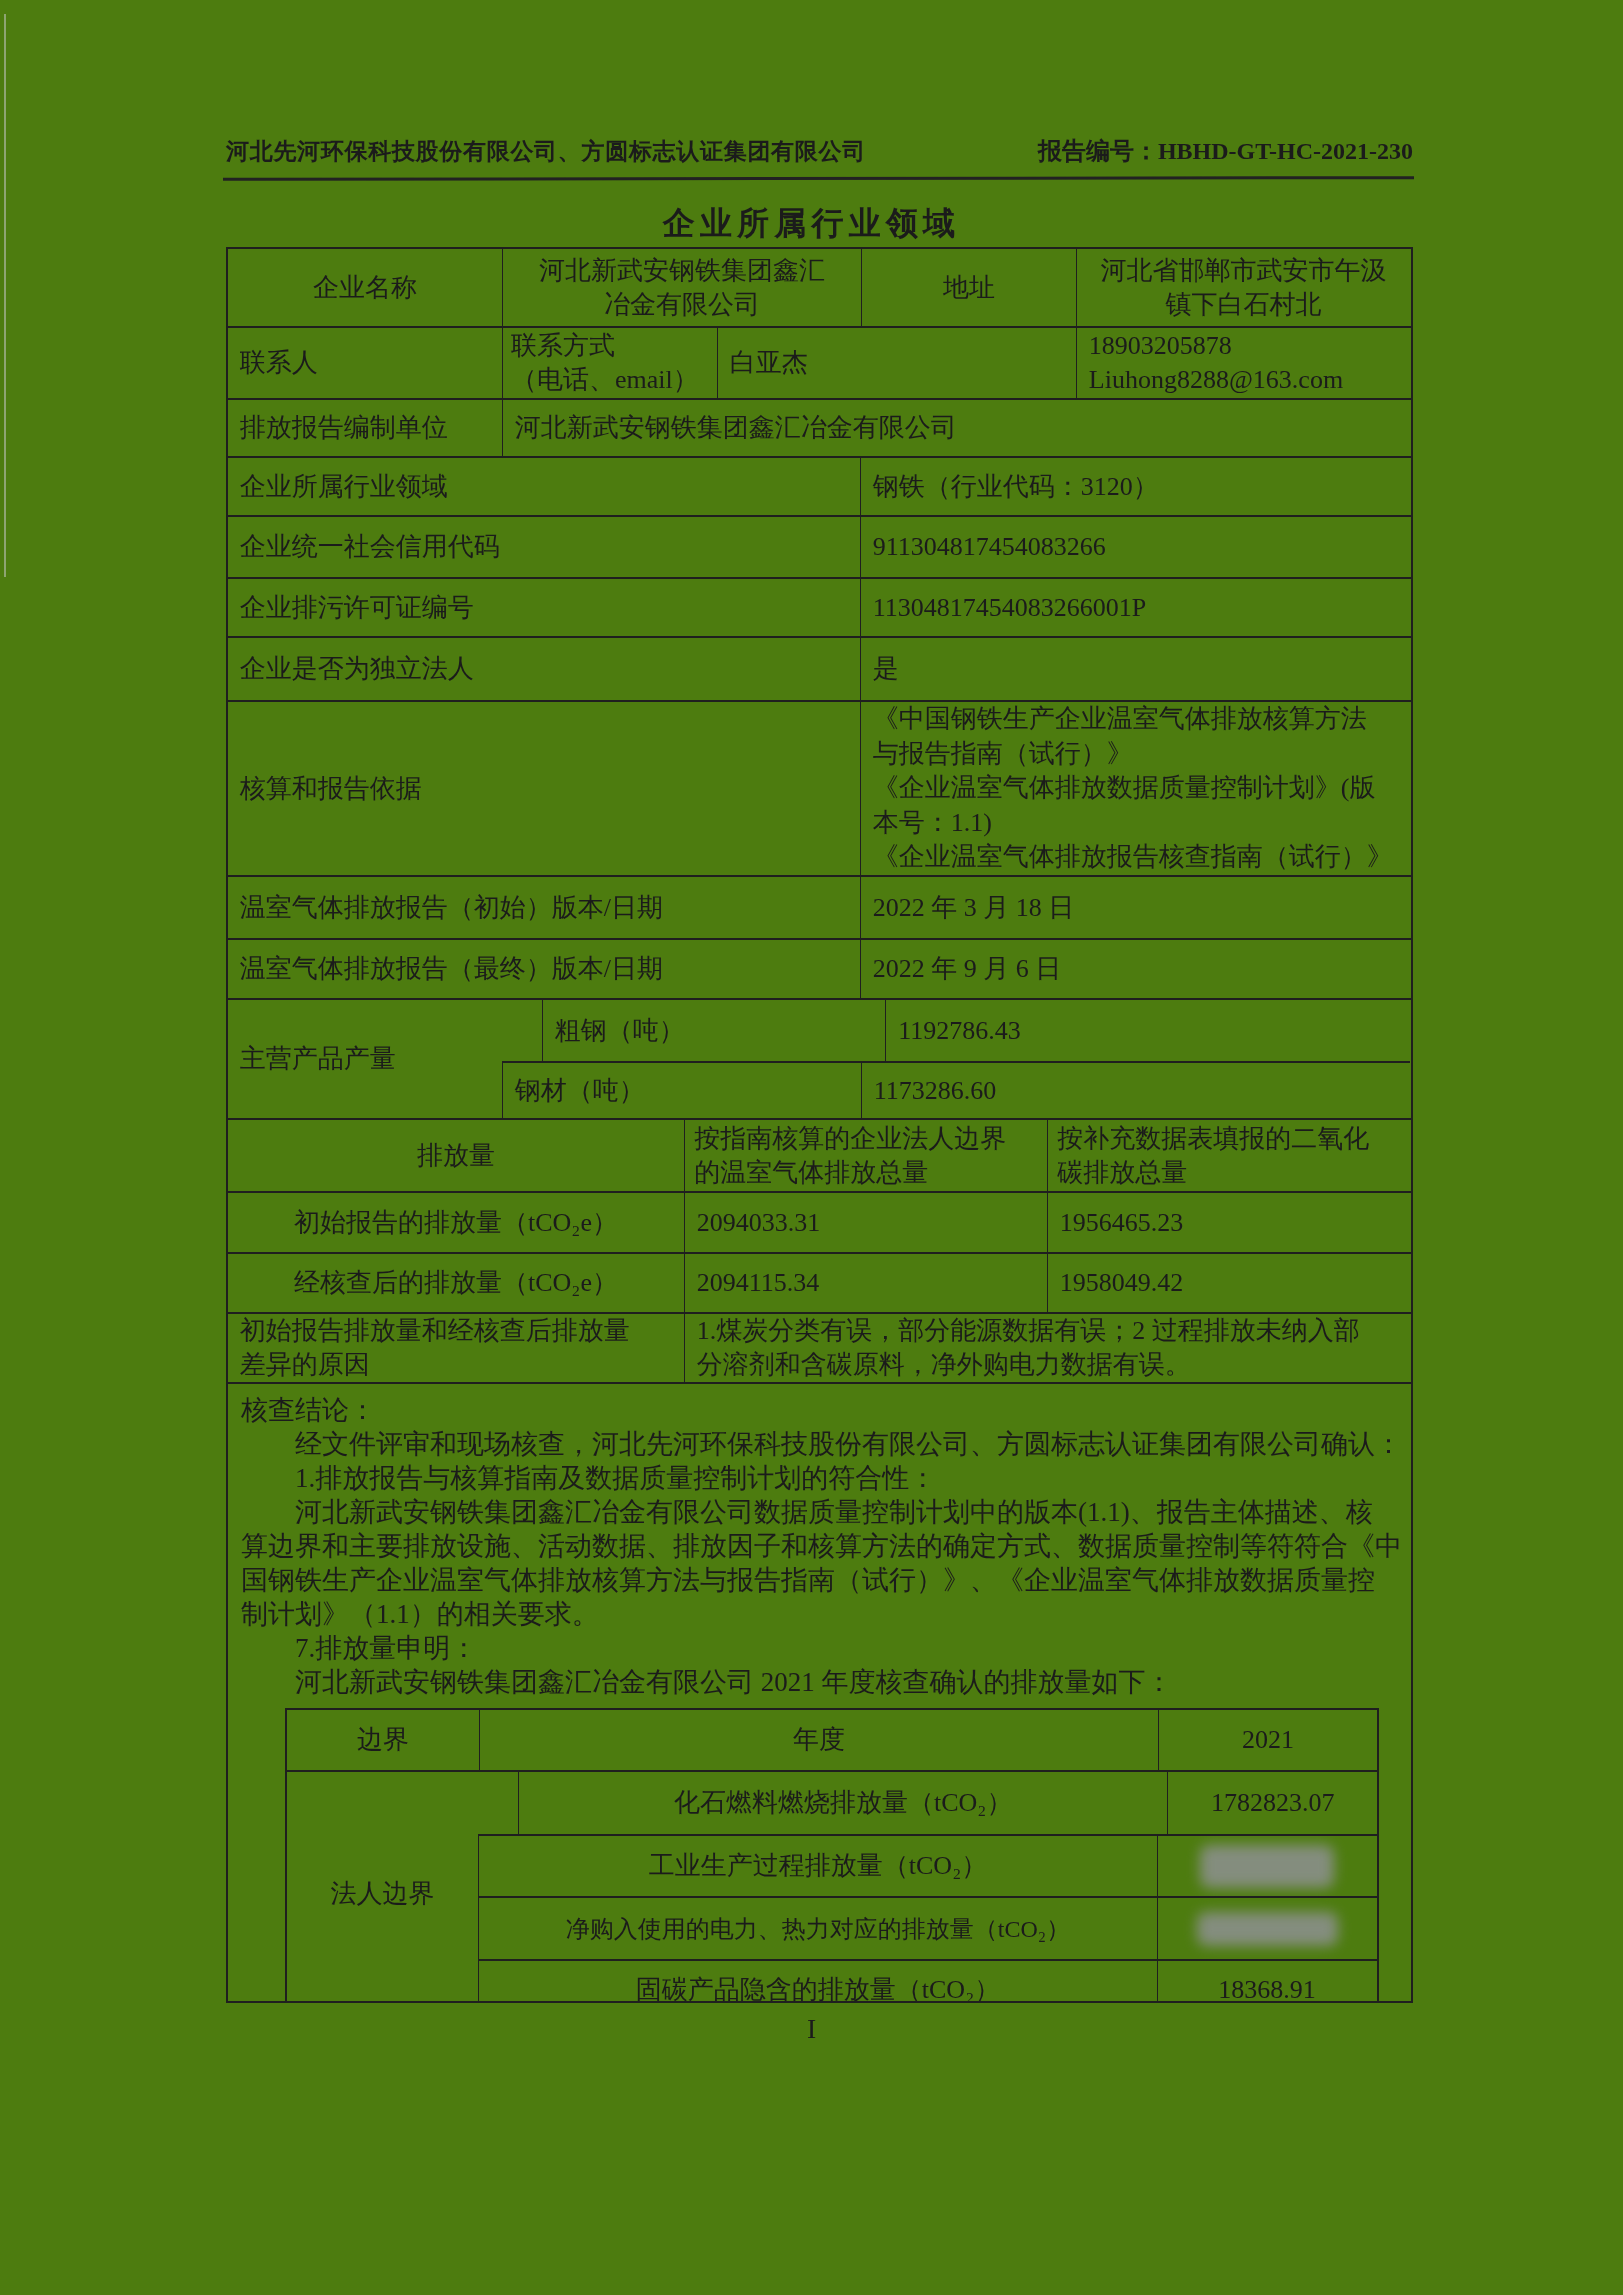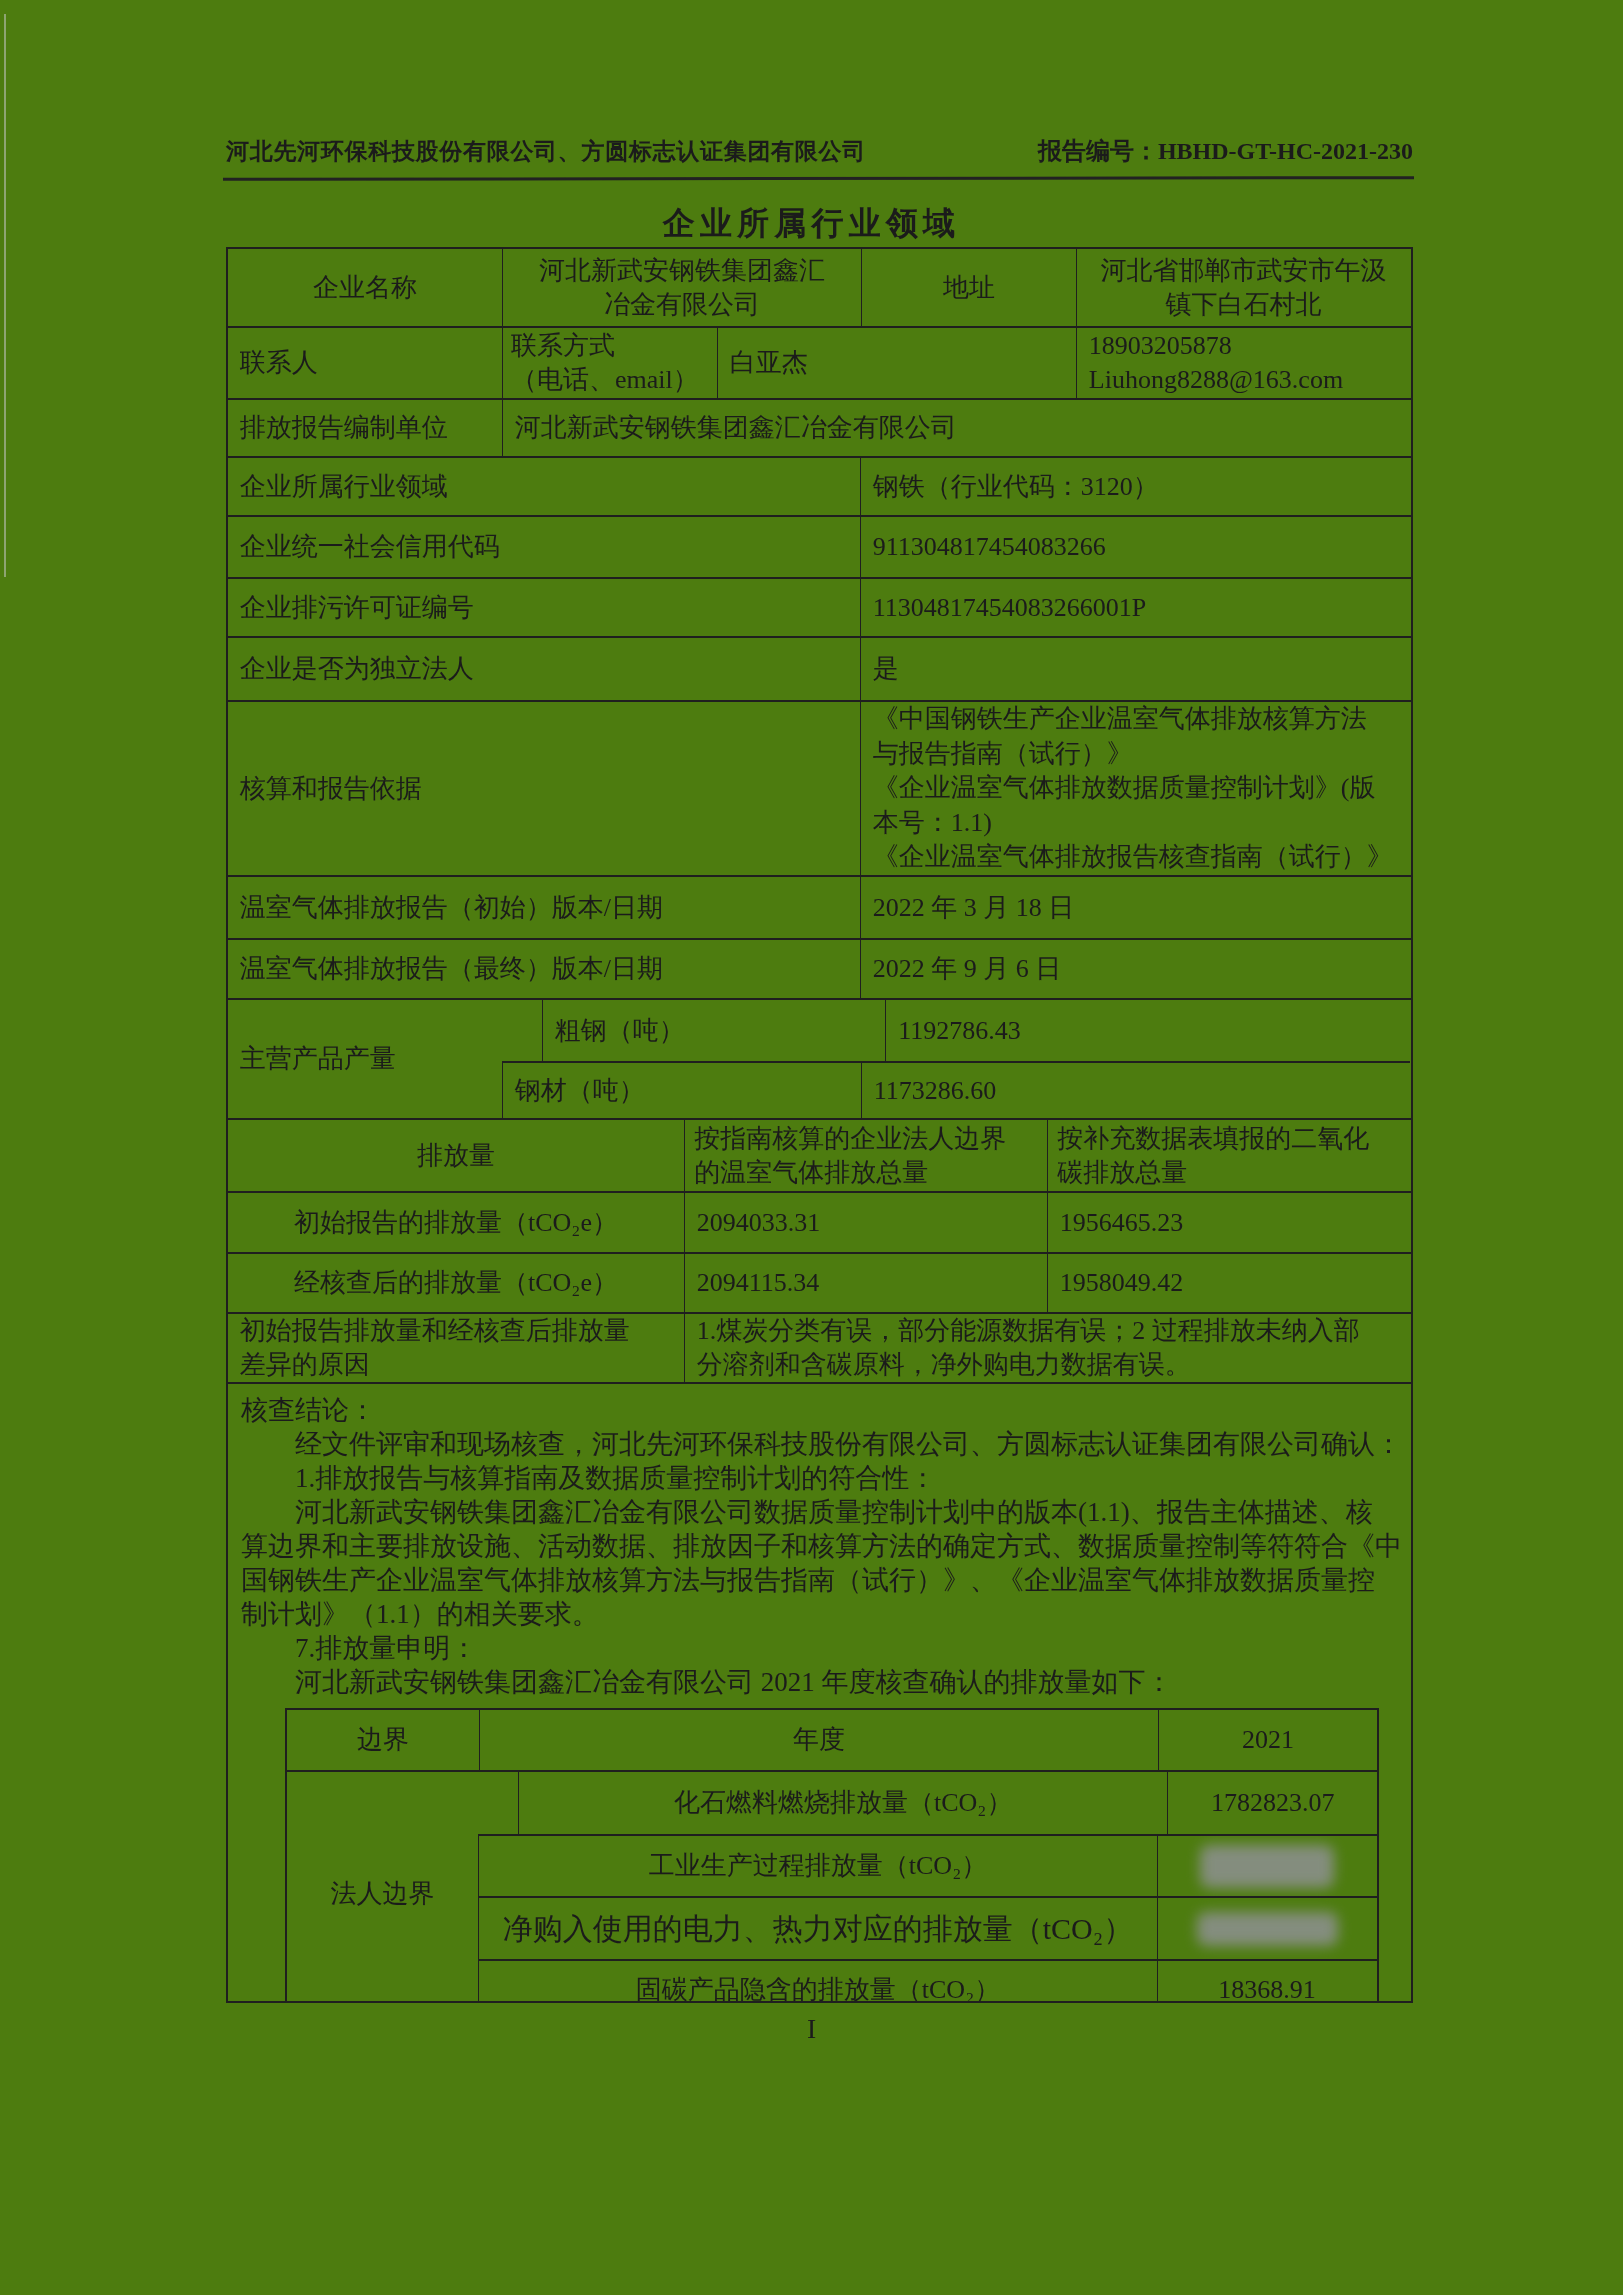--- a/index.html
+++ b/index.html
@@ -206,21 +206,21 @@
               <div class="icell" style="width:679px">化石燃料燃烧排放量（tCO₂）</div>
               <div class="icell" style="width:219px">1782823.07</div>
             </div>
             <div class="subrow" style="height:62px">
               <div class="icell" style="width:679px">工业生产过程排放量（tCO₂）</div>
               <div class="icell" style="width:219px">
                 <div class="smudge" style="width:134px;height:43px"></div>
               </div>
             </div>
             <div class="subrow" style="height:63px">
-              <div class="icell" style="width:679px;font-size:30px">净购入使用的电力、热力对应的排放量（tCO₂）</div>
+              <div class="icell" style="width:679px;font-size:24px">净购入使用的电力、热力对应的排放量（tCO₂）</div>
               <div class="icell" style="width:219px">
                 <div class="smudge" style="width:141px;height:34px"></div>
               </div>
             </div>
             <div class="subrow" style="height:59px">
               <div class="icell" style="width:679px">固碳产品隐含的排放量（tCO₂）</div>
               <div class="icell" style="width:219px">18368.91</div>
             </div>
           </div>
         </div>

